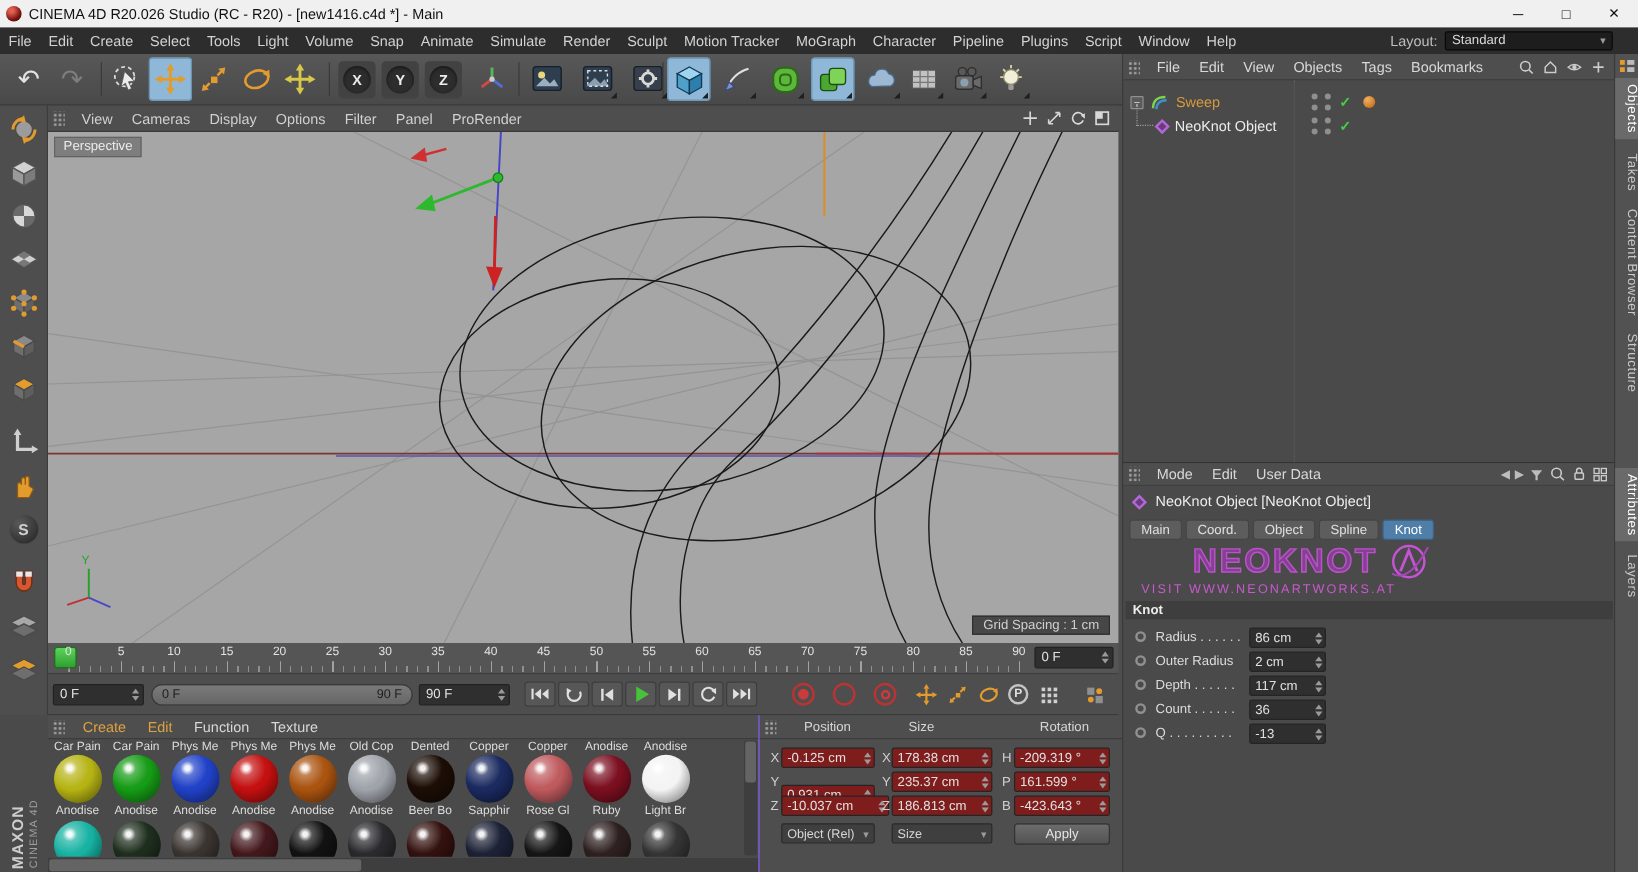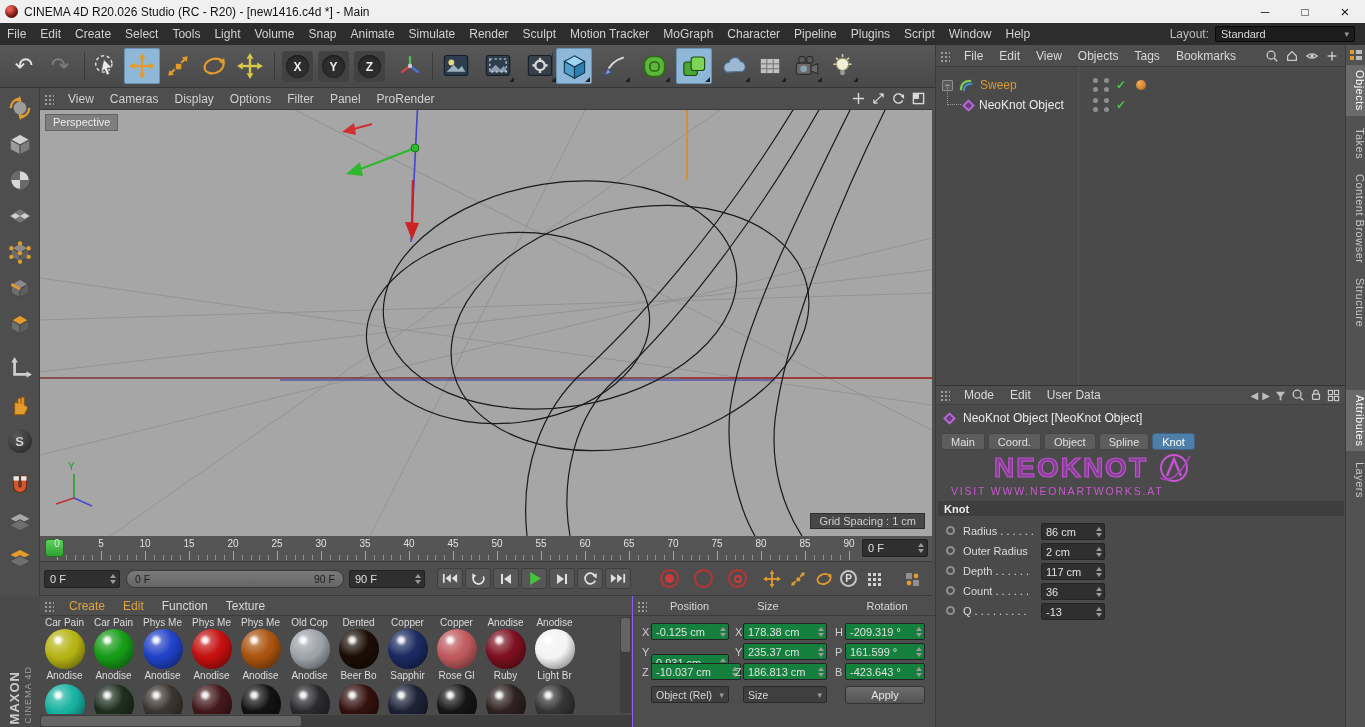--- a/index.html
+++ b/index.html
@@ -6,21 +6,21 @@
 html,body{background:#1c1c1c}
 #app{position:relative;width:1365px;height:727px;background:#4e4e4e;font-family:"Liberation Sans",sans-serif;font-size:12px;color:#d8d8d8;overflow:hidden}
 
 #titlebar{position:absolute;left:0;top:0;width:1365px;height:23px;background:#f0f0f0;color:#111;display:flex;align-items:center}
 #app-icon{width:13px;height:13px;border-radius:50%;margin:0 6px 0 5px;background:radial-gradient(circle at 35% 30%,#e06050 0 15%,#7a1510 60%,#300505 100%)}
 #win-controls{margin-left:auto;display:flex}
 .win-btn{width:40px;height:23px;display:flex;align-items:center;justify-content:center;font-size:12px;color:#111;cursor:default}
 
 #menubar{position:absolute;left:0;top:23px;width:1365px;height:22px;background:#2d2d2d;display:flex;align-items:center;color:#d2d2d2}
 #menubar .mi{padding:0 7px;line-height:22px}
-#layout-area{margin-left:auto;display:flex;align-items:center;gap:6px;padding-right:10px;color:#bdbdbd}
+#layout-area{margin-left:auto;display:flex;align-items:center;gap:6px;padding-right:21px;color:#bdbdbd}
 #layout-select{width:140px;height:16px;background:#1d1d1d;border:1px solid #090909;border-radius:2px;display:flex;align-items:center;padding:0 5px;font-size:11px;color:#d8d8d8}
 .caret{margin-left:auto;font-size:9px;color:#9a9a9a}
 
 #toolbar{position:absolute;left:0;top:45px;width:935px;height:43px;background:linear-gradient(#585858,#494949);border-bottom:1px solid #353535}
 .tb{position:absolute;top:3px;width:36px;height:36px;border-radius:3px;display:flex;align-items:center;justify-content:center}
 .tb.active{background:#8fb8d8;box-shadow:inset 0 0 0 1px #6a93b3}
 .tb .g{font-size:22px;color:#e2e2e2;line-height:1}
 .tb .g.dim{color:#7e7e7e}
 .tb .pop{position:absolute;right:2px;bottom:2px;width:0;height:0;border-left:5px solid transparent;border-bottom:5px solid #1e1e1e}
 .tsep{position:absolute;top:7px;width:1px;height:28px;background:#3a3a3a}
@@ -78,21 +78,21 @@
 .mat-cell .nm{font-size:10px;color:#dcdcdc;margin-top:1px;max-width:48px;overflow:hidden;white-space:nowrap}
 #mat-row2{position:absolute;left:0;top:88px;display:flex;height:30px;overflow:hidden}
 #mat-row2 .sphere{margin:0 4.5px}
 #mat-vscroll{position:absolute;right:1px;top:21px;width:11px;height:96px;background:#3e3e3e;border-radius:2px}
 #mat-vscroll .thumb{position:absolute;left:1px;top:1px;width:9px;height:34px;background:#646464;border-radius:2px}
 #mat-hscroll{position:absolute;left:0;bottom:0;width:592px;height:12px;background:#3e3e3e}
 #mat-hscroll .thumb{position:absolute;left:1px;top:1px;width:260px;height:10px;background:#646464;border-radius:2px}
 
 #coords{position:absolute;left:632px;top:596px;width:303px;height:131px;background:#4e4e4e;border-left:1px solid #8b5cf6;font-size:11px}
 #coord-menu{height:20px;display:flex;align-items:center;border-bottom:1px solid #3c3c3c;color:#d6d6d6}
-.cfield{position:absolute;height:17px;background:#15803d;border:1px solid #242424;border-radius:2px;display:flex;align-items:center;padding:0 2px 0 4px;color:#e0e0e0}
+.cfield{position:absolute;height:17px;background:#7f1d1d;border:1px solid #242424;border-radius:2px;display:flex;align-items:center;padding:0 2px 0 4px;color:#e0e0e0}
 .clabel{position:absolute;color:#cfcfcf}
 .cdd{position:absolute;height:17px;background:#3f3f3f;border:1px solid #2a2a2a;border-radius:2px;display:flex;align-items:center;padding:0 4px;color:#d6d6d6;font-size:10.5px}
 #apply-btn{position:absolute;height:18px;background:linear-gradient(#6c6c6c,#535353);border:1px solid #333;border-radius:3px;display:flex;align-items:center;justify-content:center;color:#e6e6e6}
 
 #objmgr{position:absolute;left:935px;top:45px;width:410px;height:340px;background:#4a4a4a;border-left:1px solid #3a3a3a}
 #obj-menu{height:22px;background:#4e4e4e;border-bottom:1px solid #3c3c3c;display:flex;align-items:center}
 #obj-menu .mi{padding:0 8px}
 #obj-icons{margin-left:auto;display:flex;gap:4px;padding-right:5px}
 .smicon{width:16px;height:16px;display:flex;align-items:center;justify-content:center}
 .objrow{position:absolute;height:20px;display:flex;align-items:center}

